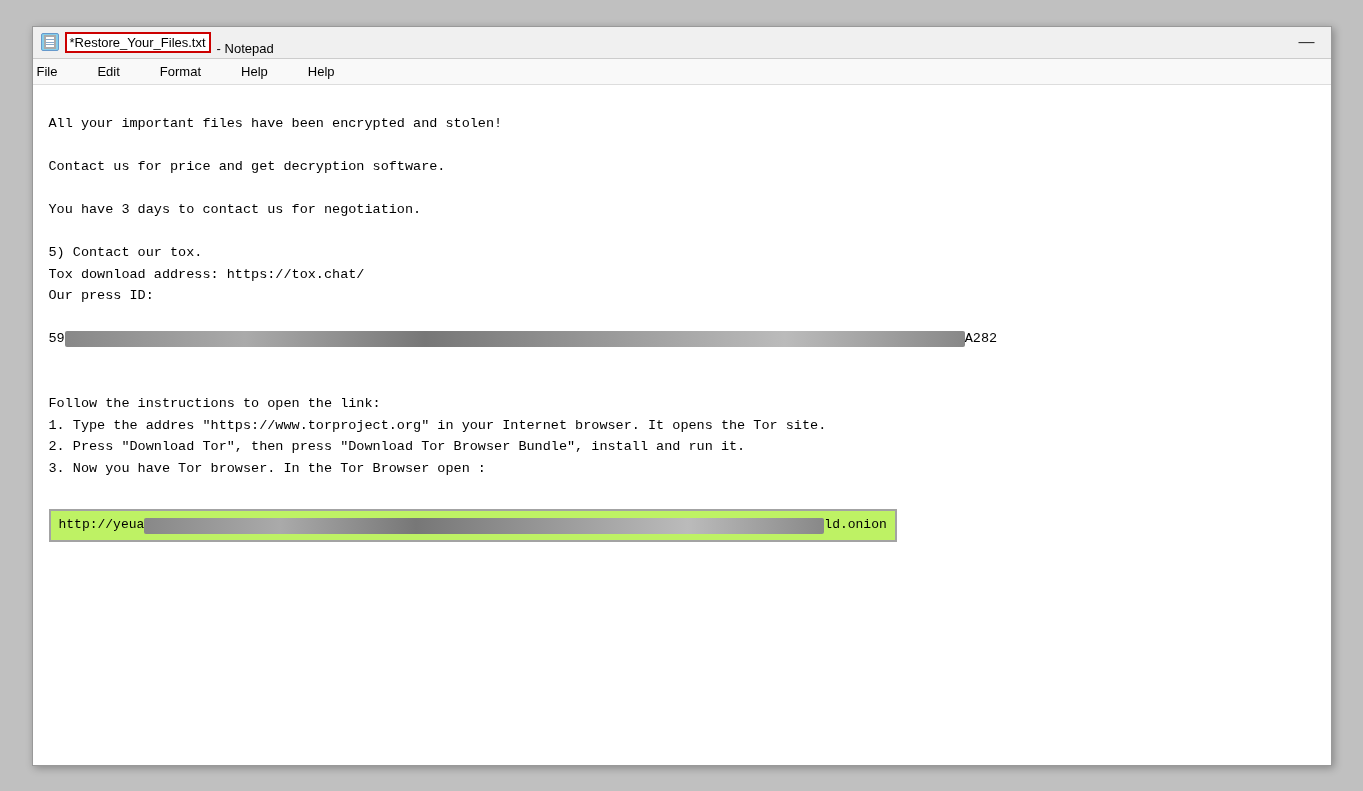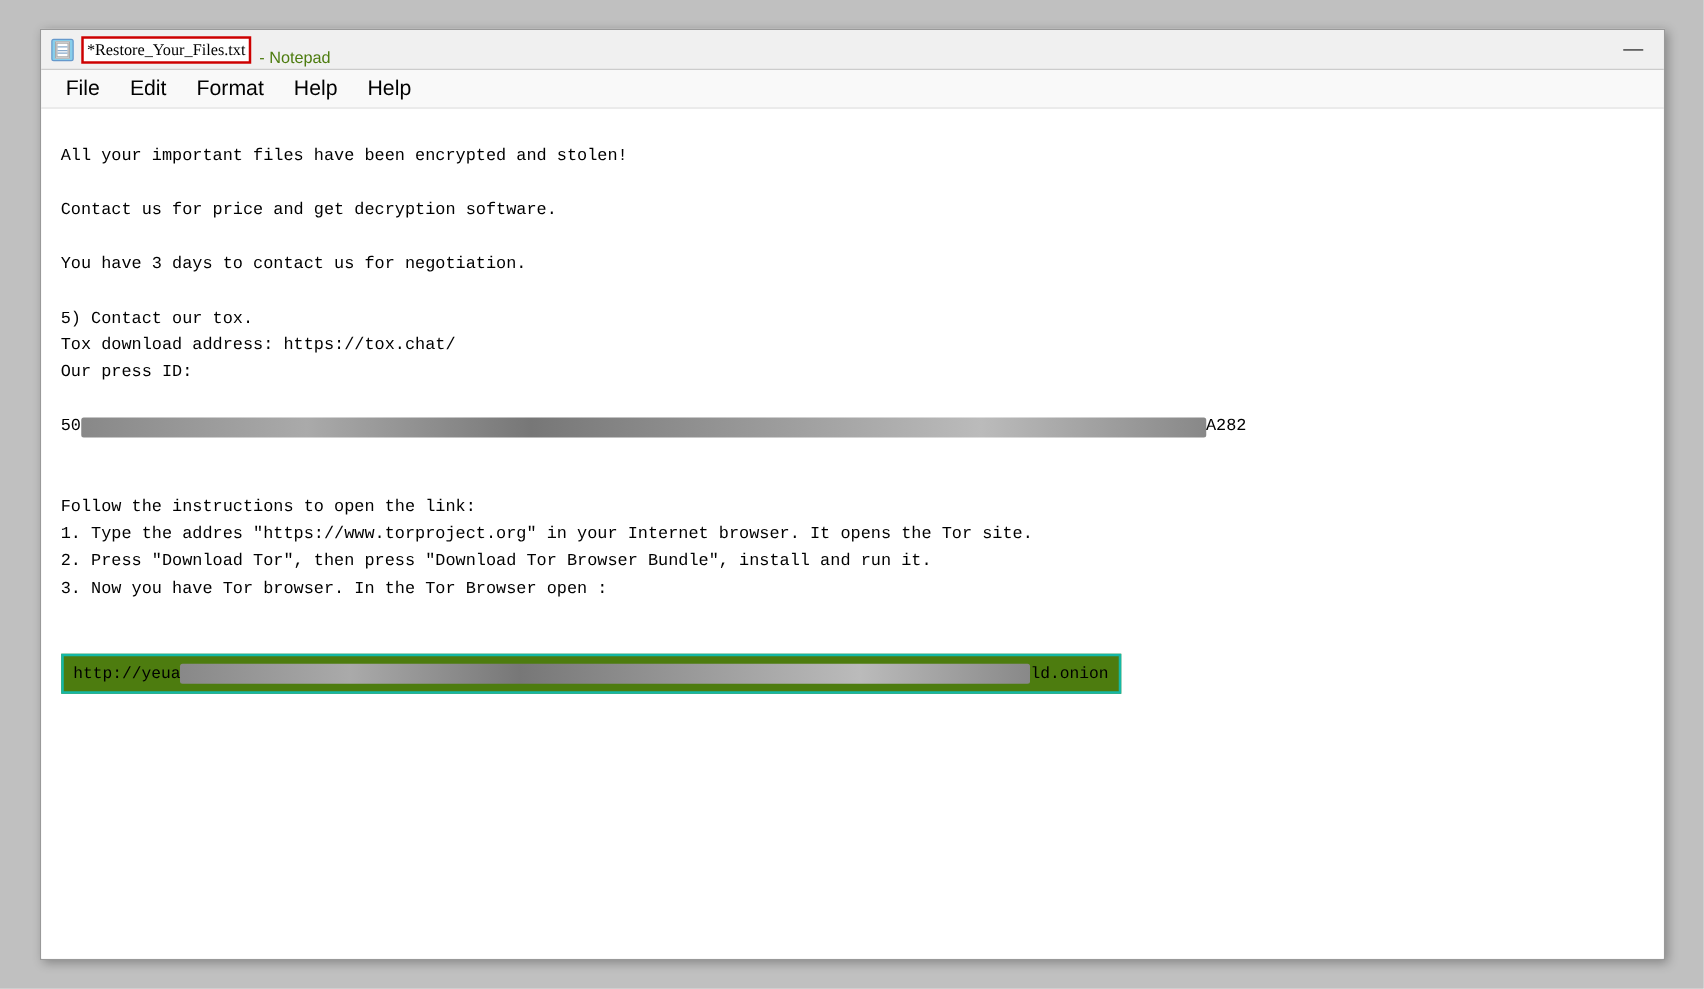--- a/index.html
+++ b/index.html
@@ -57,53 +57,53 @@
       content: '';
       width: 10px;
       height: 12px;
       background: white;
       border: 1px solid #aaa;
       position: absolute;
     }
 
     .title-text {
       font-size: 13px;
-      color: #4d7c0f;
+      color: #000000;
       margin-top: 12px;
     }
 
     .title-highlighted {
       border: 2px solid #cc0000;
       padding: 1px 3px;
       background: #fff;
       font-size: 13px;
       color: #000;
-      font-family: Liberation Serif, serif;
+      font-family: Liberation Sans, sans-serif;
     }
 
     .title-controls {
       display: flex;
       align-items: center;
     }
 
     .minimize-btn {
       font-size: 16px;
       color: #333;
       cursor: pointer;
       padding: 0 8px;
       line-height: 1;
     }
 
     .menu-bar {
       display: flex;
-      gap: 16px;
-      padding: 3px 16px;
+      gap: 32px;
+      padding: 3px 0;
       background: #f9f9f9;
       border-bottom: 1px solid #ddd;
-      font-size: 17px;
+      font-size: 13px;
     }
 
     .menu-item {
       cursor: pointer;
       padding: 2px 4px;
       color: #000;
     }
 
     .content-area {
       padding: 28px 16px;
@@ -134,27 +134,27 @@
     }
 
     .poison-id-line {
       display: flex;
       align-items: center;
       font-family: 'Courier New', Courier, monospace;
       font-size: 13.5px;
     }
 
     .onion-box {
-      border: 2px solid #14b8a6;
+      border: 2px solid #a3a3a3;
       padding: 4px 8px;
       display: inline-block;
       font-family: 'Courier New', Courier, monospace;
       font-size: 13px;
-      margin-top: 19px;
-      background: #4d7c0f;
+      margin-top: 8px;
+      background: #bef264;
     }
 
     .onion-content {
       display: flex;
       align-items: center;
       gap: 0;
     }
   </style>
 </head>
 <body>
@@ -193,21 +193,21 @@
     <span class="content-blank"></span>
     <span class="content-line">You have 3 days to contact us for negotiation.</span>
     <span class="content-blank"></span>
     <span class="content-line">5) Contact our tox.</span>
     <span class="content-line">Tox download address: https://tox.chat/</span>
     <span class="content-line">Our press ID:</span>
     <span class="content-blank"></span>
 
     
     <div class="poison-id-line">
-      <span>50</span>
+      <span>59</span>
       <span class="redacted-bar" style="width: 900px;"></span>
       <span>A282</span>
     </div>
 
     <span class="content-blank"></span>
     <span class="content-blank"></span>
     <span class="content-line">Follow the instructions to open the link:</span>
     <span class="content-line">1. Type the addres "https://www.torproject.org" in your Internet browser. It opens the Tor site.</span>
     <span class="content-line">2. Press "Download Tor", then press "Download Tor Browser Bundle", install and run it.</span>
     <span class="content-line">3. Now you have Tor browser. In the Tor Browser open :</span>

